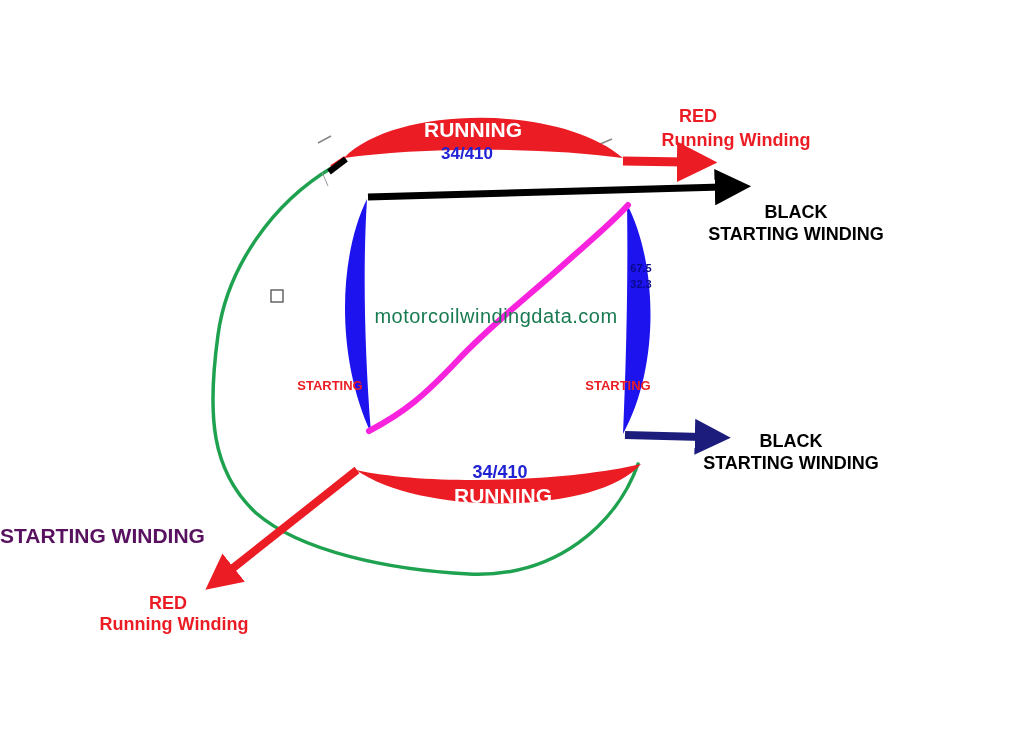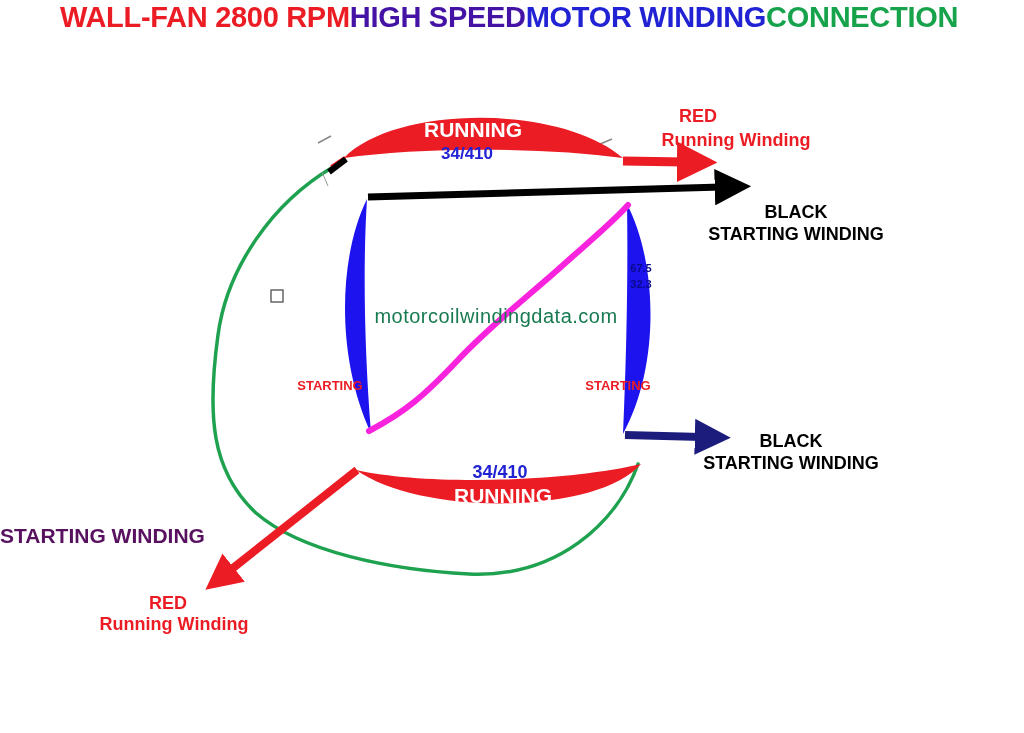--- a/index.html
+++ b/index.html
@@ -18,23 +18,20 @@
   .fs21{font-size:21px}.fs18{font-size:18px}.fs17{font-size:17px}
   .fs13{font-size:13px}.fs11{font-size:11px}
   .wm{font-size:20px;font-weight:400;letter-spacing:0.5px}
   .fs22{font-size:21px}
 </style>
 </head>
 <body>
 
 <div class="stage">
 
-  <div class="title">
-    <span style="color:#ec1c24">WALL-FAN 2800 RPM</span><span class="sp"></span><span style="color:#4412a5">HIGH SPEED</span><span class="sp"></span><span style="color:#2222d5">MOTOR WINDING</span><span class="sp2"></span><span style="color:#17a34b">CONNECTION</span>
-  </div>
 
   <svg width="1024" height="733" viewBox="0 0 1024 733">
     <defs>
       <marker id="arrow-red" viewBox="0 0 10 10" refX="2" refY="5" markerWidth="4.5" markerHeight="4.5" orient="auto">
         <path d="M0,0 L10,5 L0,10 Z" fill="#ec1c24"></path>
       </marker>
       <marker id="arrow-black" viewBox="0 0 10 10" refX="2" refY="5" markerWidth="5.2" markerHeight="5.2" orient="auto">
         <path d="M0,0 L10,5 L0,10 Z" fill="#000000"></path>
       </marker>
       <marker id="arrow-navy" viewBox="0 0 10 10" refX="2" refY="5" markerWidth="4.5" markerHeight="4.5" orient="auto">

